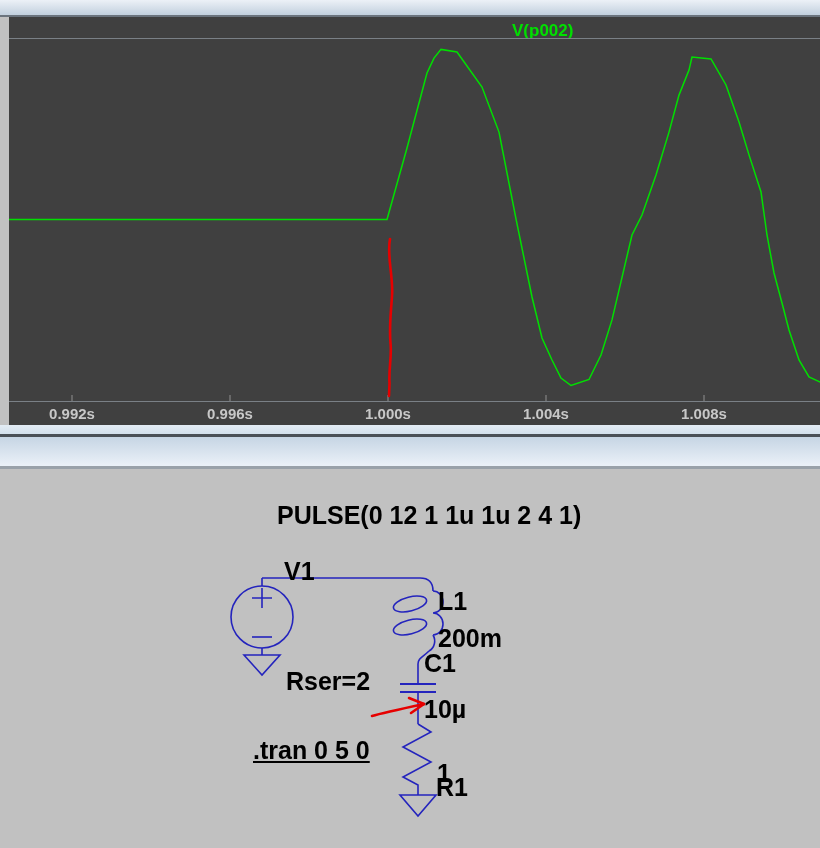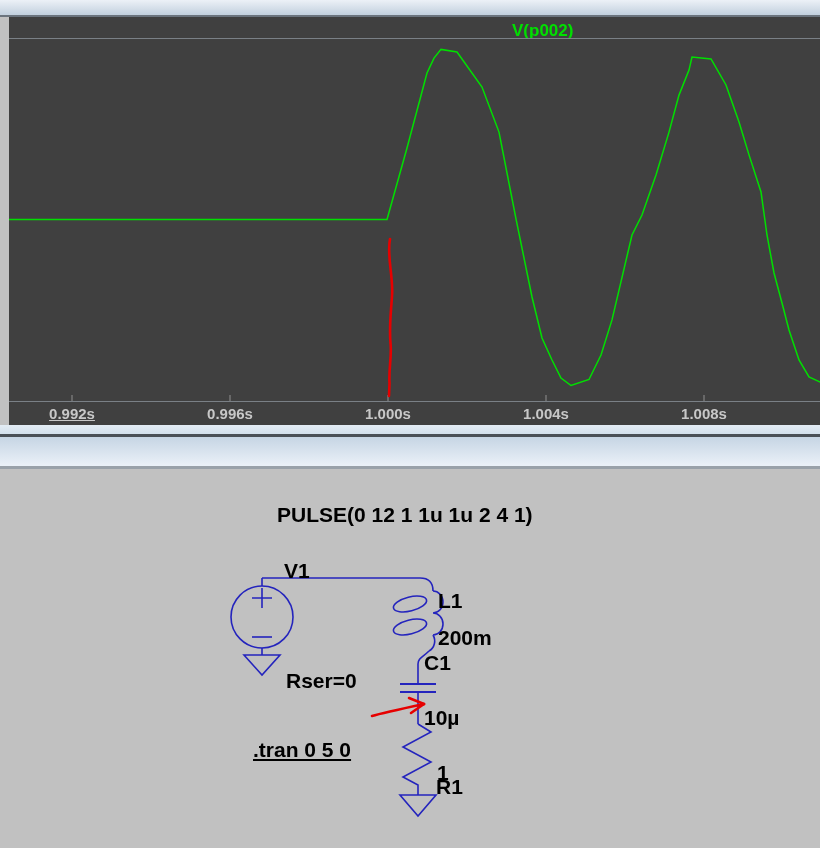--- a/index.html
+++ b/index.html
@@ -39,21 +39,21 @@
   }
   .splitter-bottom{
     position:absolute;left:0;top:466px;width:820px;height:3px;background:#99a1a9;
   }
   
   .schematic{
     position:absolute;left:0;top:469px;width:820px;height:379px;background:#c1c1c1;
   }
   .schematic-svg{position:absolute;left:0;top:0;width:820px;height:379px;}
   .sch-text{
-    position:absolute;font-weight:bold;font-size:21px;color:#000;white-space:nowrap;
+    position:absolute;font-weight:bold;font-size:25px;color:#000;white-space:nowrap;
     line-height:22px;
   }
 </style>
 </head>
 <body>
 
 <div class="chrome-top"></div>
 
 <div class="plot-window">
   <div class="trace-label">V(p002)</div>
@@ -69,21 +69,21 @@
         <line x1="379.0000000000003" x2="379.0000000000003" y1="395" y2="401" stroke="#909090" stroke-width="1"></line>
         <line x1="537.0000000000005" x2="537.0000000000005" y1="395" y2="401" stroke="#909090" stroke-width="1"></line>
         <line x1="695.0000000000006" x2="695.0000000000006" y1="395" y2="401" stroke="#909090" stroke-width="1"></line>
         <polyline points="-0.0,219.5 378.0,219.5 398.0,148.0 418.0,73.0 425.0,58.1 432.0,49.4 448.0,52.0 473.0,87.0 490.0,132.1 507.0,218.9 523.0,297.0 533.0,338.0 543.0,360.0 552.0,378.0 562.0,385.5 580.0,379.5 592.0,355.0 603.0,319.9 623.0,235.0 633.0,215.0 647.0,175.0 660.0,132.1 670.0,95.1 680.0,70.1 683.0,57.1 702.0,59.0 717.0,85.0 730.0,122.0 740.0,154.9 752.0,192.0 758.0,235.0 765.0,273.0 773.0,303.0 780.0,330.0 790.0,360.0 800.0,377.0 813.0,382.9 821.0,383.9" fill="none" stroke="#00e000" stroke-width="1.5"></polyline>
       </g>
 
     <path d="M 381,239 C 377.5,256 384.5,276 383,296 C 382,313 380,326 381.5,343 C 383,357 379.5,369 380.5,383 L 380,396" fill="none" stroke="#e60000" stroke-width="2.6" stroke-linecap="round"></path>
   </svg>
 
   <div id="axis-labels">
-      <div class="axis-label" style="left: 21px; text-decoration: underline;">0.992s</div>
+      <div class="axis-label" style="left: 21px;">0.992s</div>
       <div class="axis-label" style="left: 179px;">0.996s</div>
       <div class="axis-label" style="left: 337px;">1.000s</div>
       <div class="axis-label" style="left: 495px;">1.004s</div>
       <div class="axis-label" style="left: 653px;">1.008s</div>
     </div>
 </div>
 
 <div class="strip-light"></div>
 <div class="dark-divider"></div>
 <div class="splitter"></div>
@@ -121,21 +121,21 @@
 
     <g stroke="#e60000" stroke-width="2.6" fill="none" stroke-linecap="round">
       <path d="M372 716 C382 713 396 710 424 704"></path>
       <path d="M424 704 L409 698"></path>
       <path d="M424 704 L411 713"></path>
     </g>
   </svg>
 
   <div class="sch-text" style="left:277px;top:35px;">PULSE(0 12 1 1u 1u 2 4 1)</div>
   <div class="sch-text" style="left:284px;top:91px;">V1</div>
-  <div class="sch-text" style="left:286px;top:201px;">Rser=0</div>
+  <div class="sch-text" style="left:286px;top:201px;">Rser=2</div>
   <div class="sch-text" style="left:253px;top:270px;text-decoration:underline;">.tran 0 5 0</div>
   <div class="sch-text" style="left:438px;top:121px;">L1</div>
   <div class="sch-text" style="left:438px;top:158px;">200m</div>
   <div class="sch-text" style="left:424px;top:183px;">C1</div>
-  <div class="sch-text" style="left:424px;top:238px;">10µ</div>
+  <div class="sch-text" style="left:424px;top:229px;">10µ</div>
   <div class="sch-text" style="left:436px;top:259px;margin-top:48px;">R1</div>
   <div class="sch-text" style="left:437px;top:293px;">1</div>
 </div>
 
 </body></html>

